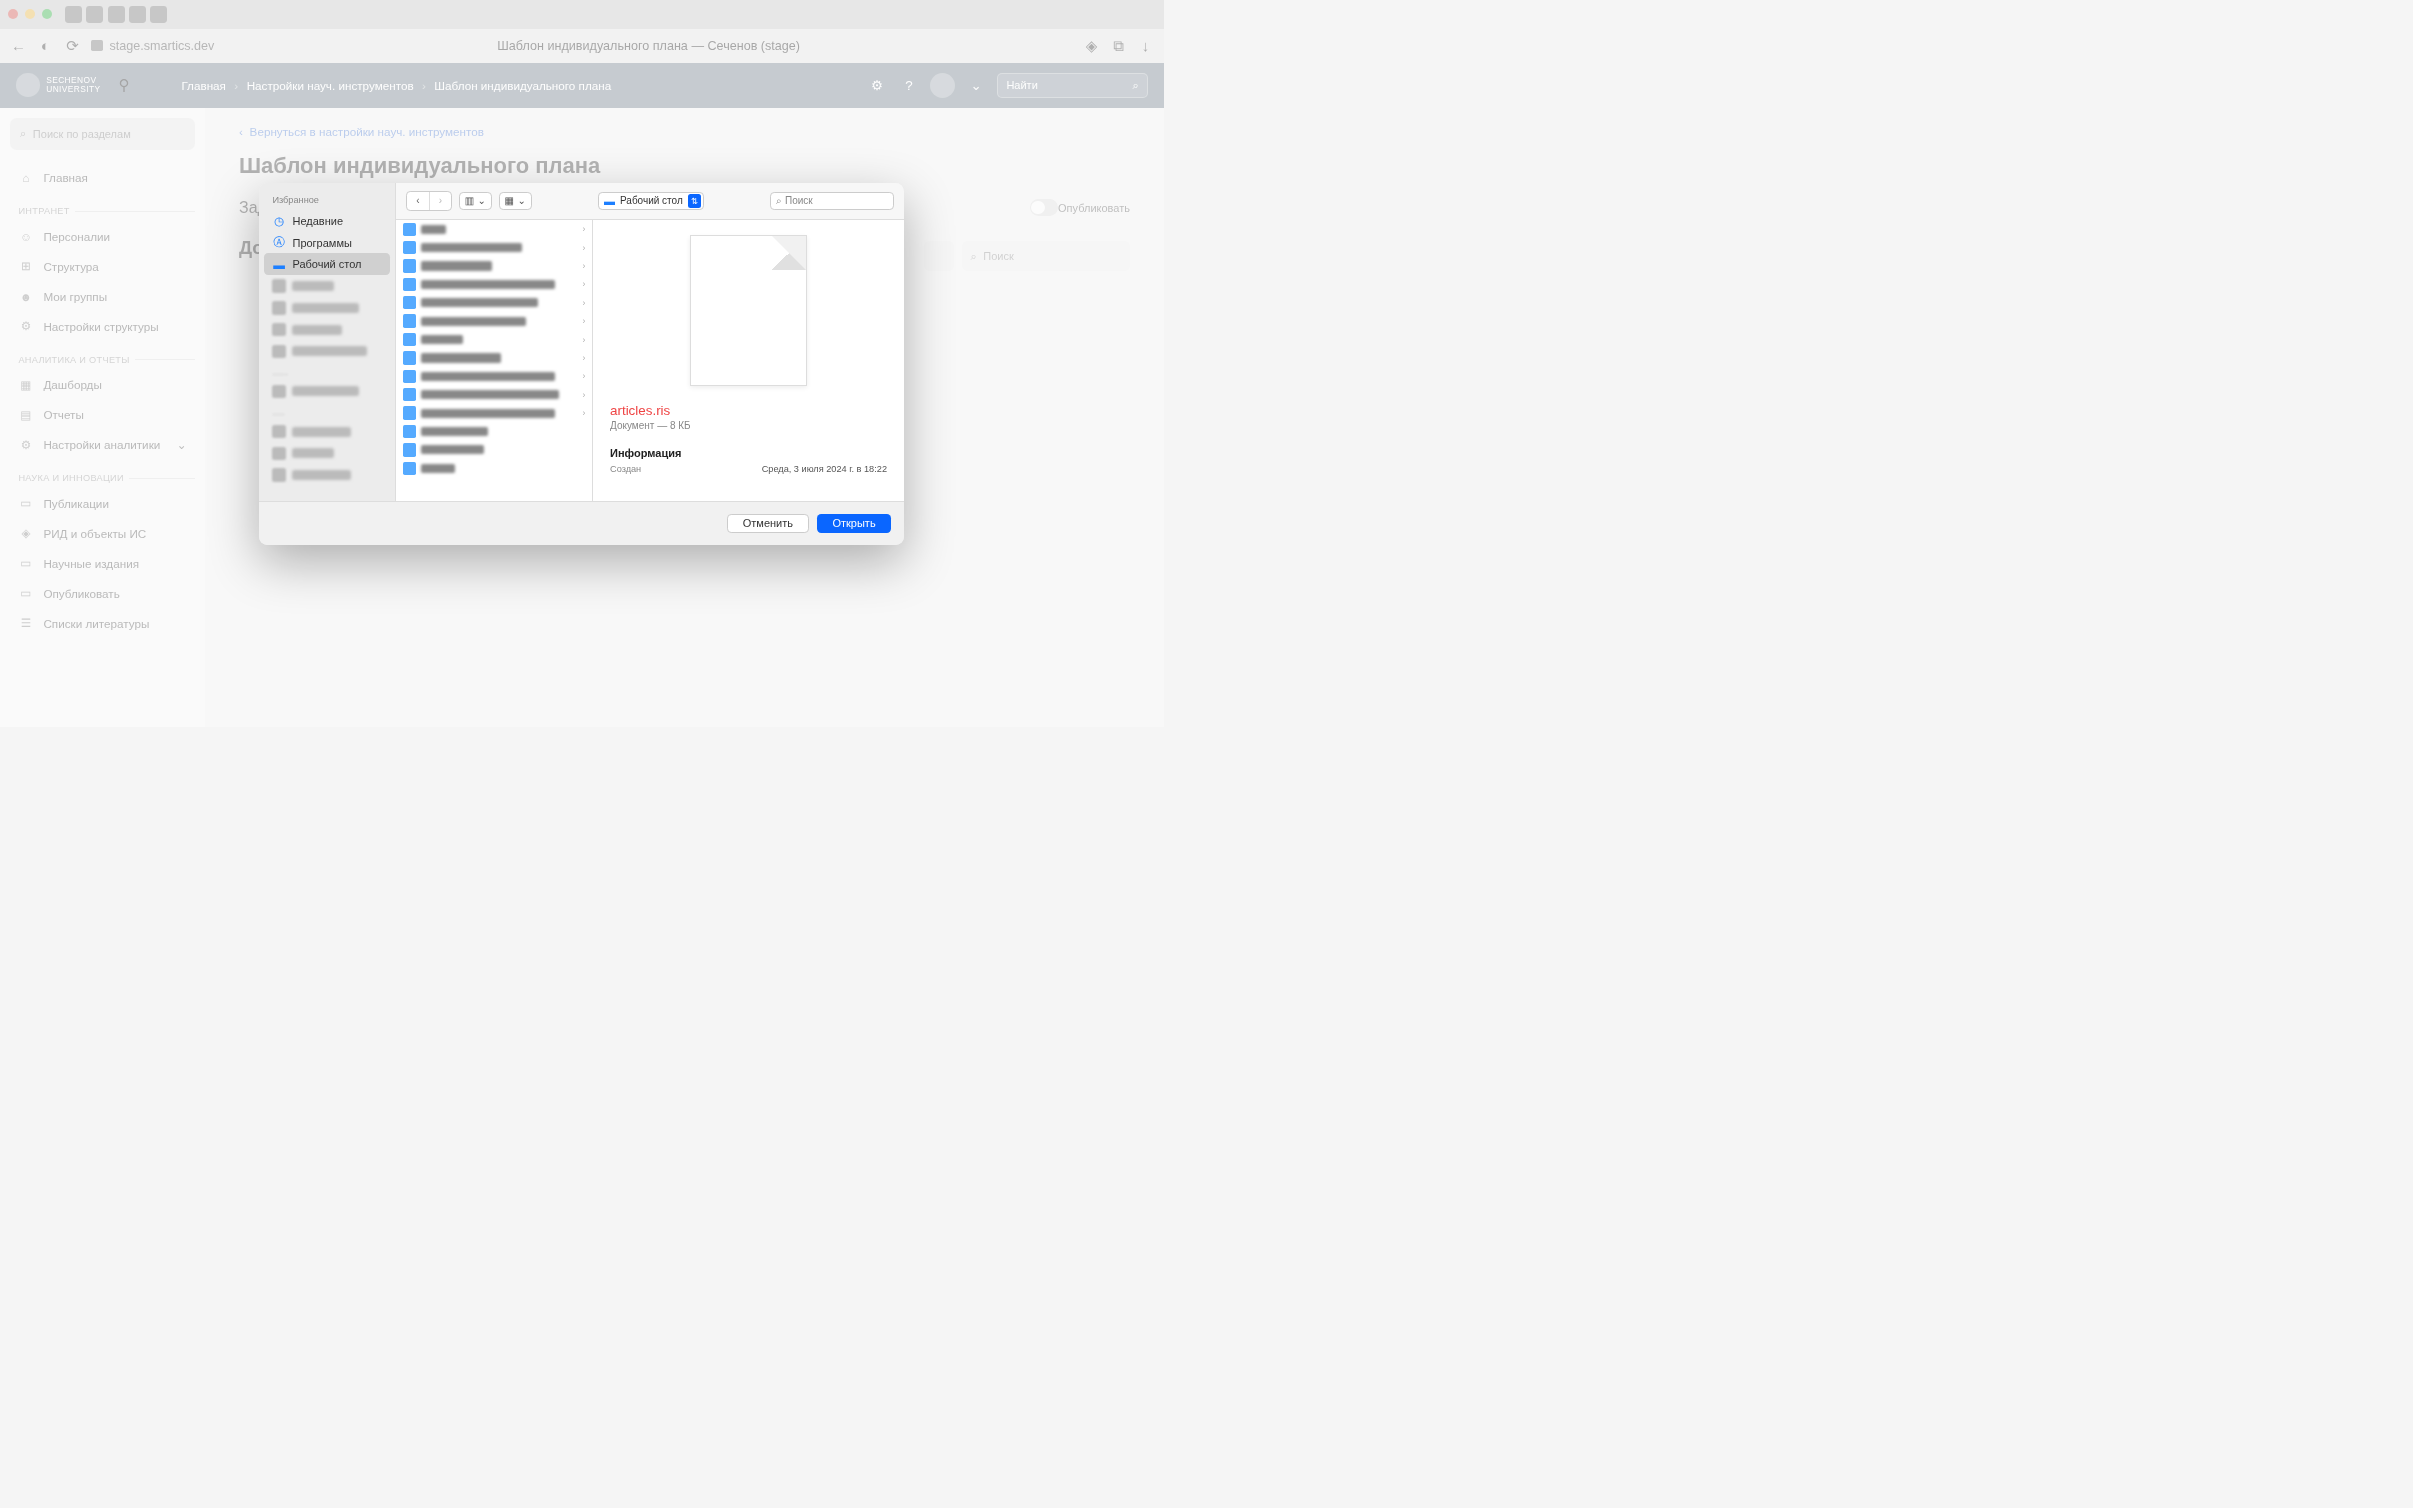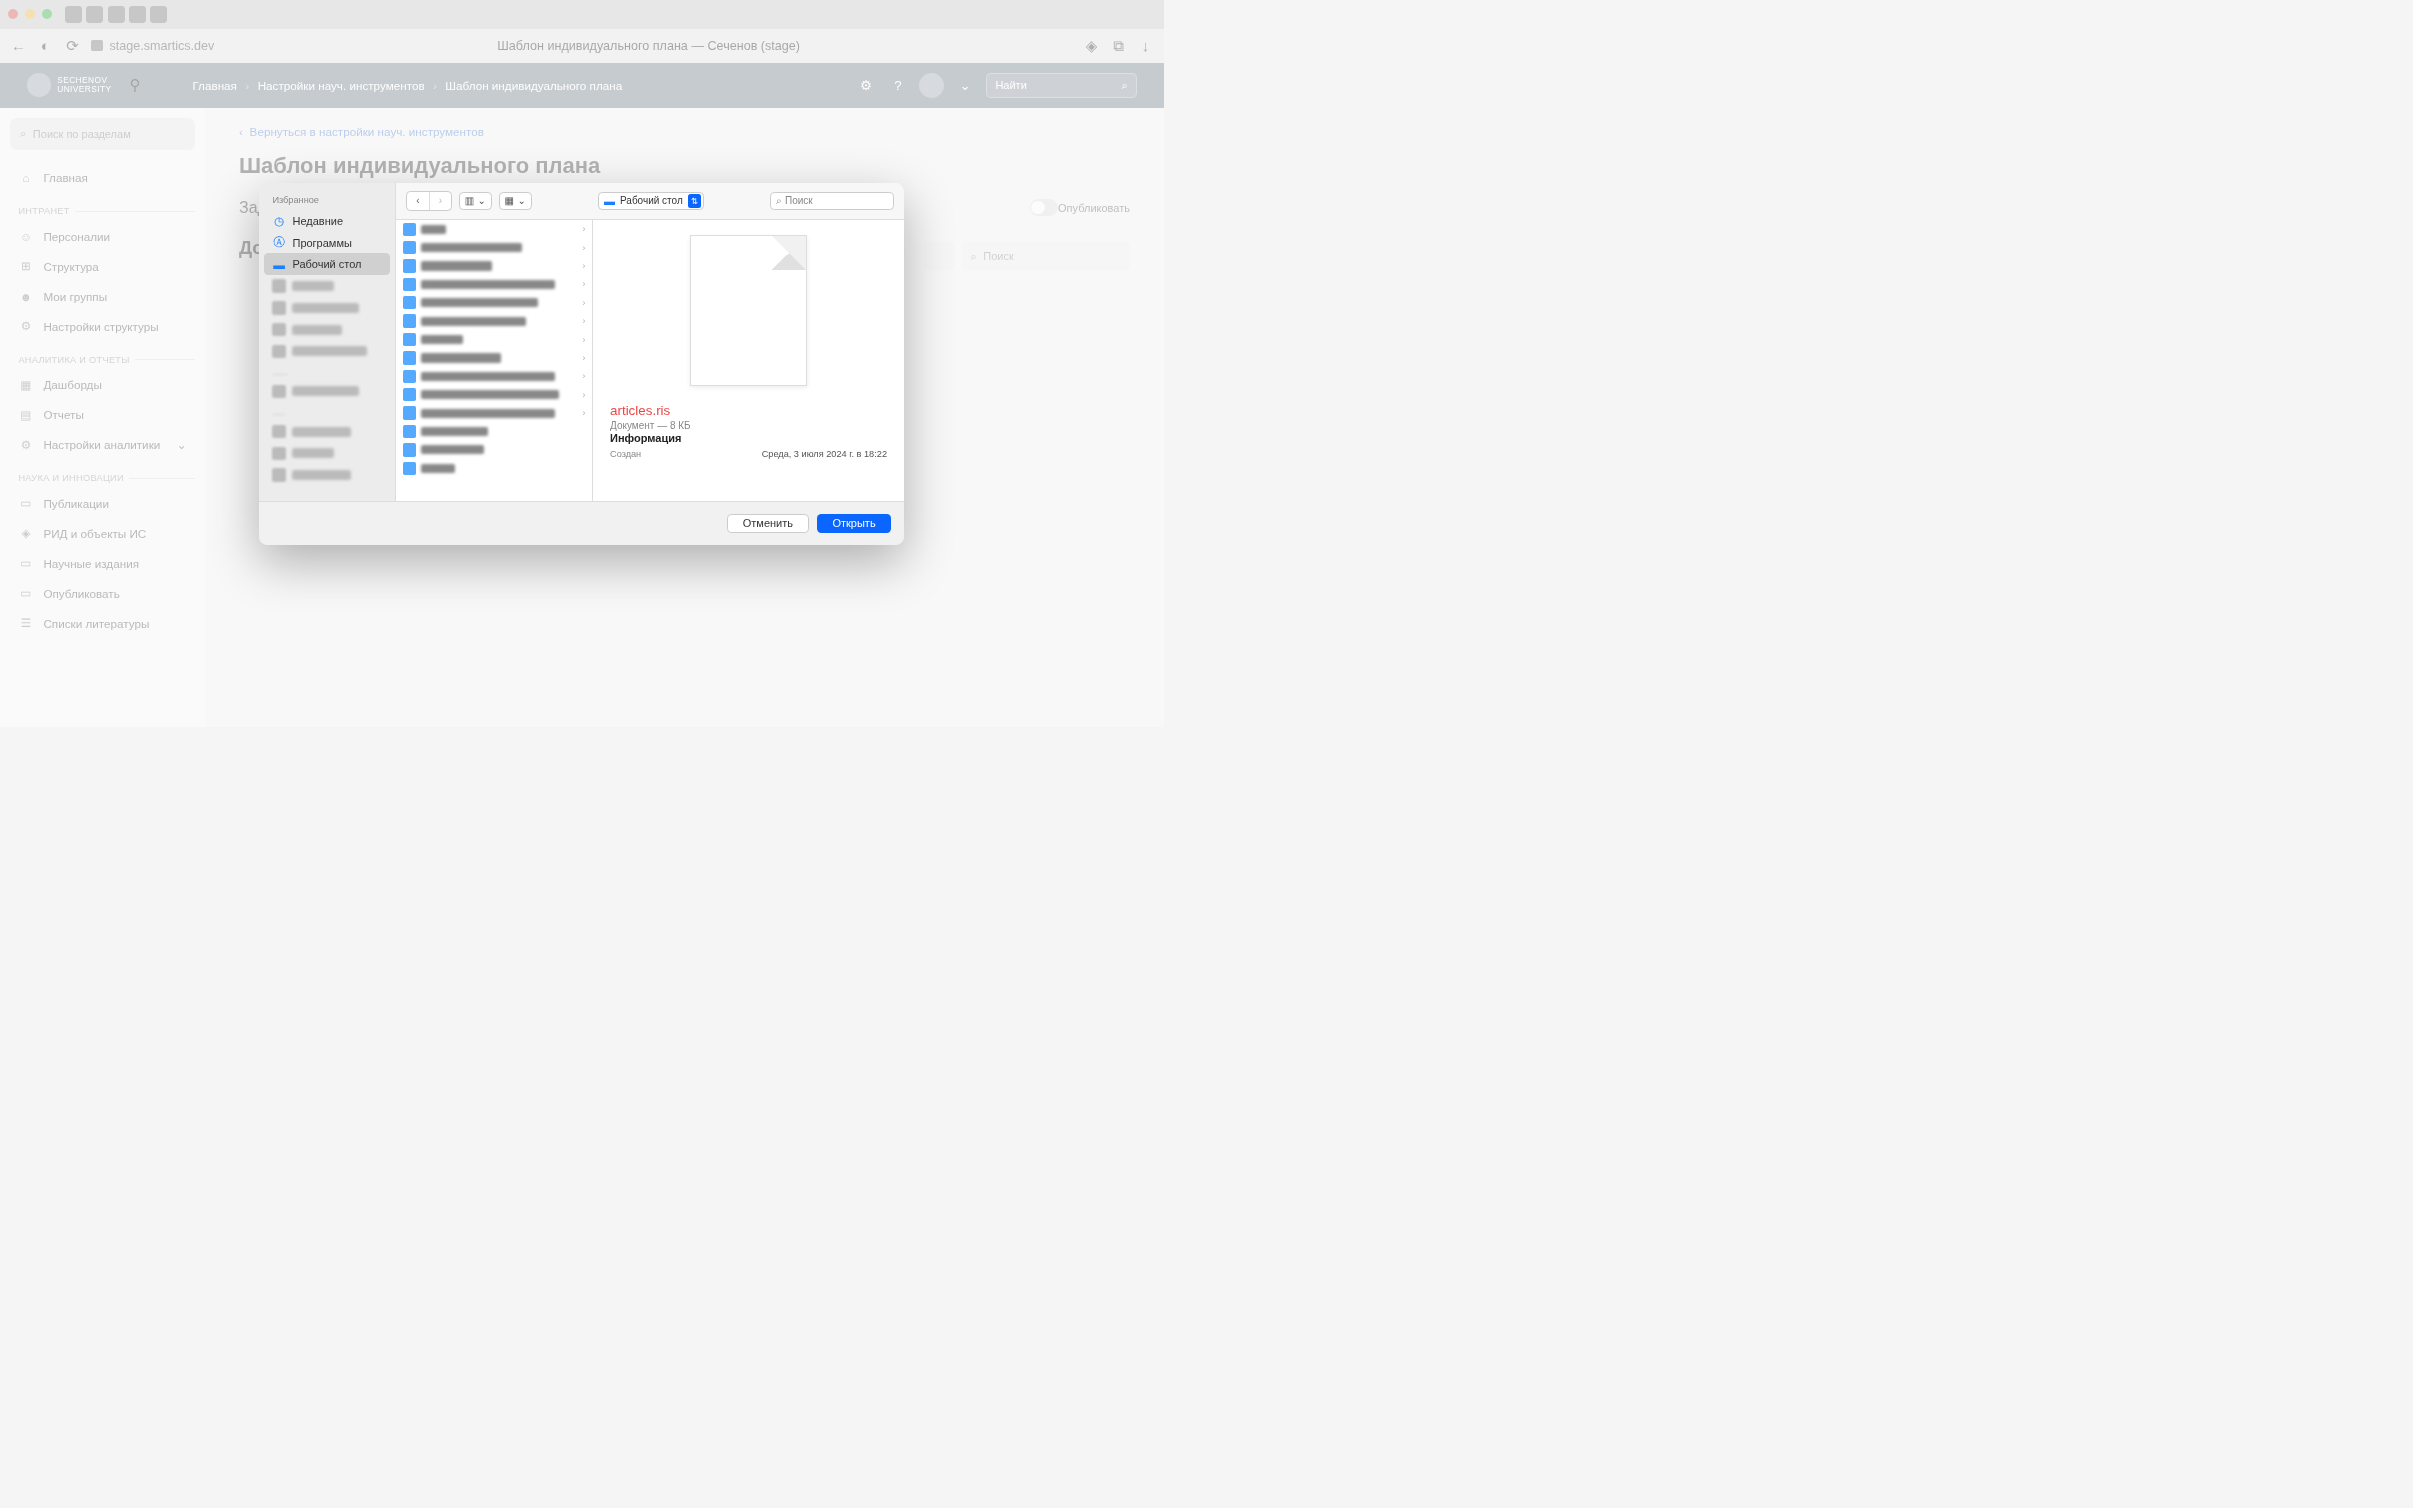--- a/index.html
+++ b/index.html
@@ -14,21 +14,21 @@
 
 
 .browserbar { height: 34px; background: #e8e8e8; display: flex; align-items: center; padding: 0 10px; gap: 10px; filter: opacity(0.7); }
 .nav-icon { width: 17px; height: 17px; display: flex; align-items: center; justify-content: center; color: #555; font-size: 15px; }
 .url-box { display: flex; align-items: center; gap: 6.7px; color: #666; font-size: 12.6px; }
 .lock { width: 11.7px; height: 11.7px; background: #888; border-radius: 1.7px; }
 .tab-title { flex: 1; text-align: center; color: #444; font-size: 12.6px; }
 .right-icons { display: flex; gap: 10px; align-items: center; }
 
 
-.app-header { height: 45px; background: #959fa8; display: flex; align-items: center; padding: 0 27px; gap: 15px; color: #fff; filter: opacity(0.8); }
+.app-header { height: 45px; background: #959fa8; display: flex; align-items: center; padding: 0 16px; gap: 15px; color: #fff; filter: opacity(0.8); }
 .logo { display: flex; align-items: center; gap: 6.7px; }
 .logo-ic { width: 23.5px; height: 23.5px; background: rgba(255,255,255,0.3); border-radius: 50%; }
 .logo-txt { font-size: 8.4px; line-height: 1.1; letter-spacing: 0.4px; }
 .breadcrumb { display: flex; gap: 8.4px; align-items: center; flex: 1; font-size: 11.7px; margin-left: 34px;}
 .bc-sep { color: rgba(255,255,255,0.5); }
 .hdr-right { display: flex; gap: 10px; align-items: center; }
 .hdr-ic { width: 22px; height: 22px; display: flex; align-items: center; justify-content: center; color: #fff; }
 .avatar { width: 25px; height: 25px; border-radius: 50%; background: rgba(255,255,255,0.3); }
 .search-box { width: 151px; height: 25px; background: rgba(255,255,255,0.15); border: 0.8px solid rgba(255,255,255,0.3); border-radius: 5px; display: flex; align-items: center; padding: 0 8.4px; color: #fff; font-size: 11px; justify-content: space-between;}
 
@@ -92,21 +92,21 @@
 .file-row { display: flex; align-items: center; gap: 5px; padding: 2.5px 6.7px; font-size: 10px; color:#333;}
 .file-ic { width:13.4px; height:13.4px; background:#55aaff; border-radius:1.7px; filter:blur(0.4px);}
 .file-name-blur { height:9.2px; background:#888; border-radius:1.7px; filter:blur(1.7px); }
 .file-chev { margin-left:auto; color:#aaa; font-size:8.4px;}
 
 .preview-col { flex:1; background:#fff; padding: 15px 17px; overflow:auto;}
 .doc-icon { width: 117px; height: 151px; background: #fff; border: 0.8px solid #ddd; margin: 0 auto 17px; position: relative; box-shadow: 0 1.7px 5px rgba(0,0,0,0.08);}
 .doc-icon::before { content:''; position:absolute; top:0; right:0; width:34px; height:34px; background: linear-gradient(135deg, transparent 50%, #e0e0e0 50%); }
 .doc-icon::after { content:''; position:absolute; top:0; right:0; width:34px; height:34px; background:#f1f1f1; clip-path: polygon(0 0, 100% 100%, 100% 0);}
 .pv-name { font-size: 13.4px; font-weight: 500; color: #ef4444; margin-bottom: 1.7px; }
-.pv-meta { font-size: 10px; color: #888; margin-bottom: 1px; }
+.pv-meta { font-size: 10px; color: #888; margin-bottom: 16px; }
 .pv-section { font-size: 11px; font-weight: 600; color: #222; margin-bottom: 5px; }
 .pv-row { display: flex; justify-content: space-between; font-size: 9.2px; color: #555; }
 .pv-row .lbl { color:#888;}
 
 .dlg-footer { height: 44px; border-top: 0.8px solid #ddd; display: flex; align-items: center; justify-content: flex-end; padding: 0 13.4px; gap: 8.4px; background:#f1f1f1;}
 .dlg-btn { height: 18.4px; padding: 0 15px; border-radius: 4.2px; font-size: 11px; display: flex; align-items: center; }
 .dlg-btn.sec { background: #fff; border: 0.8px solid #ccc; color: #333; }
 .dlg-btn.pri { background: #0a66ff; color: #fff; }
 </style>
 </head>

